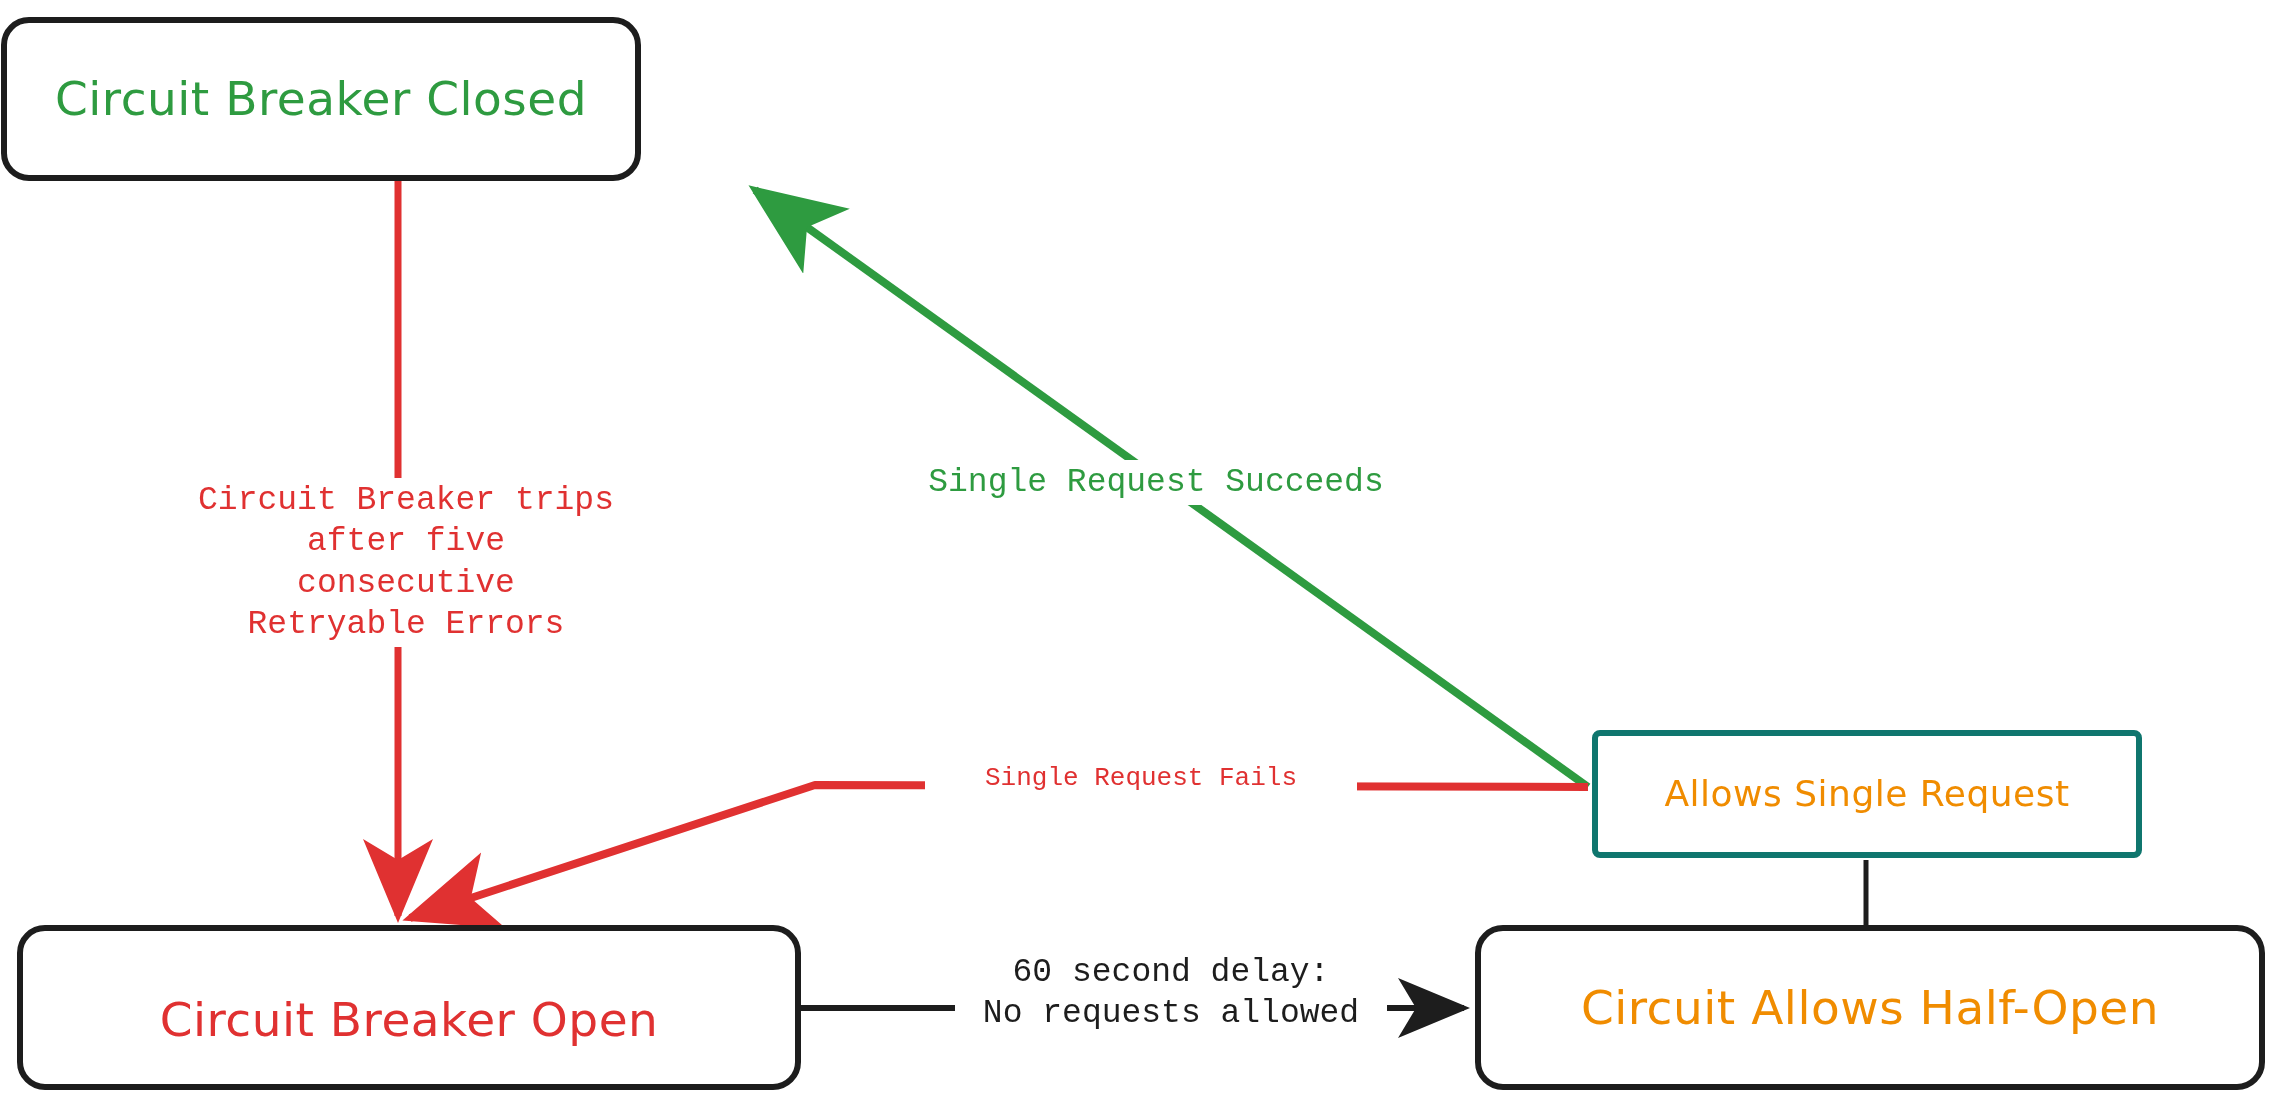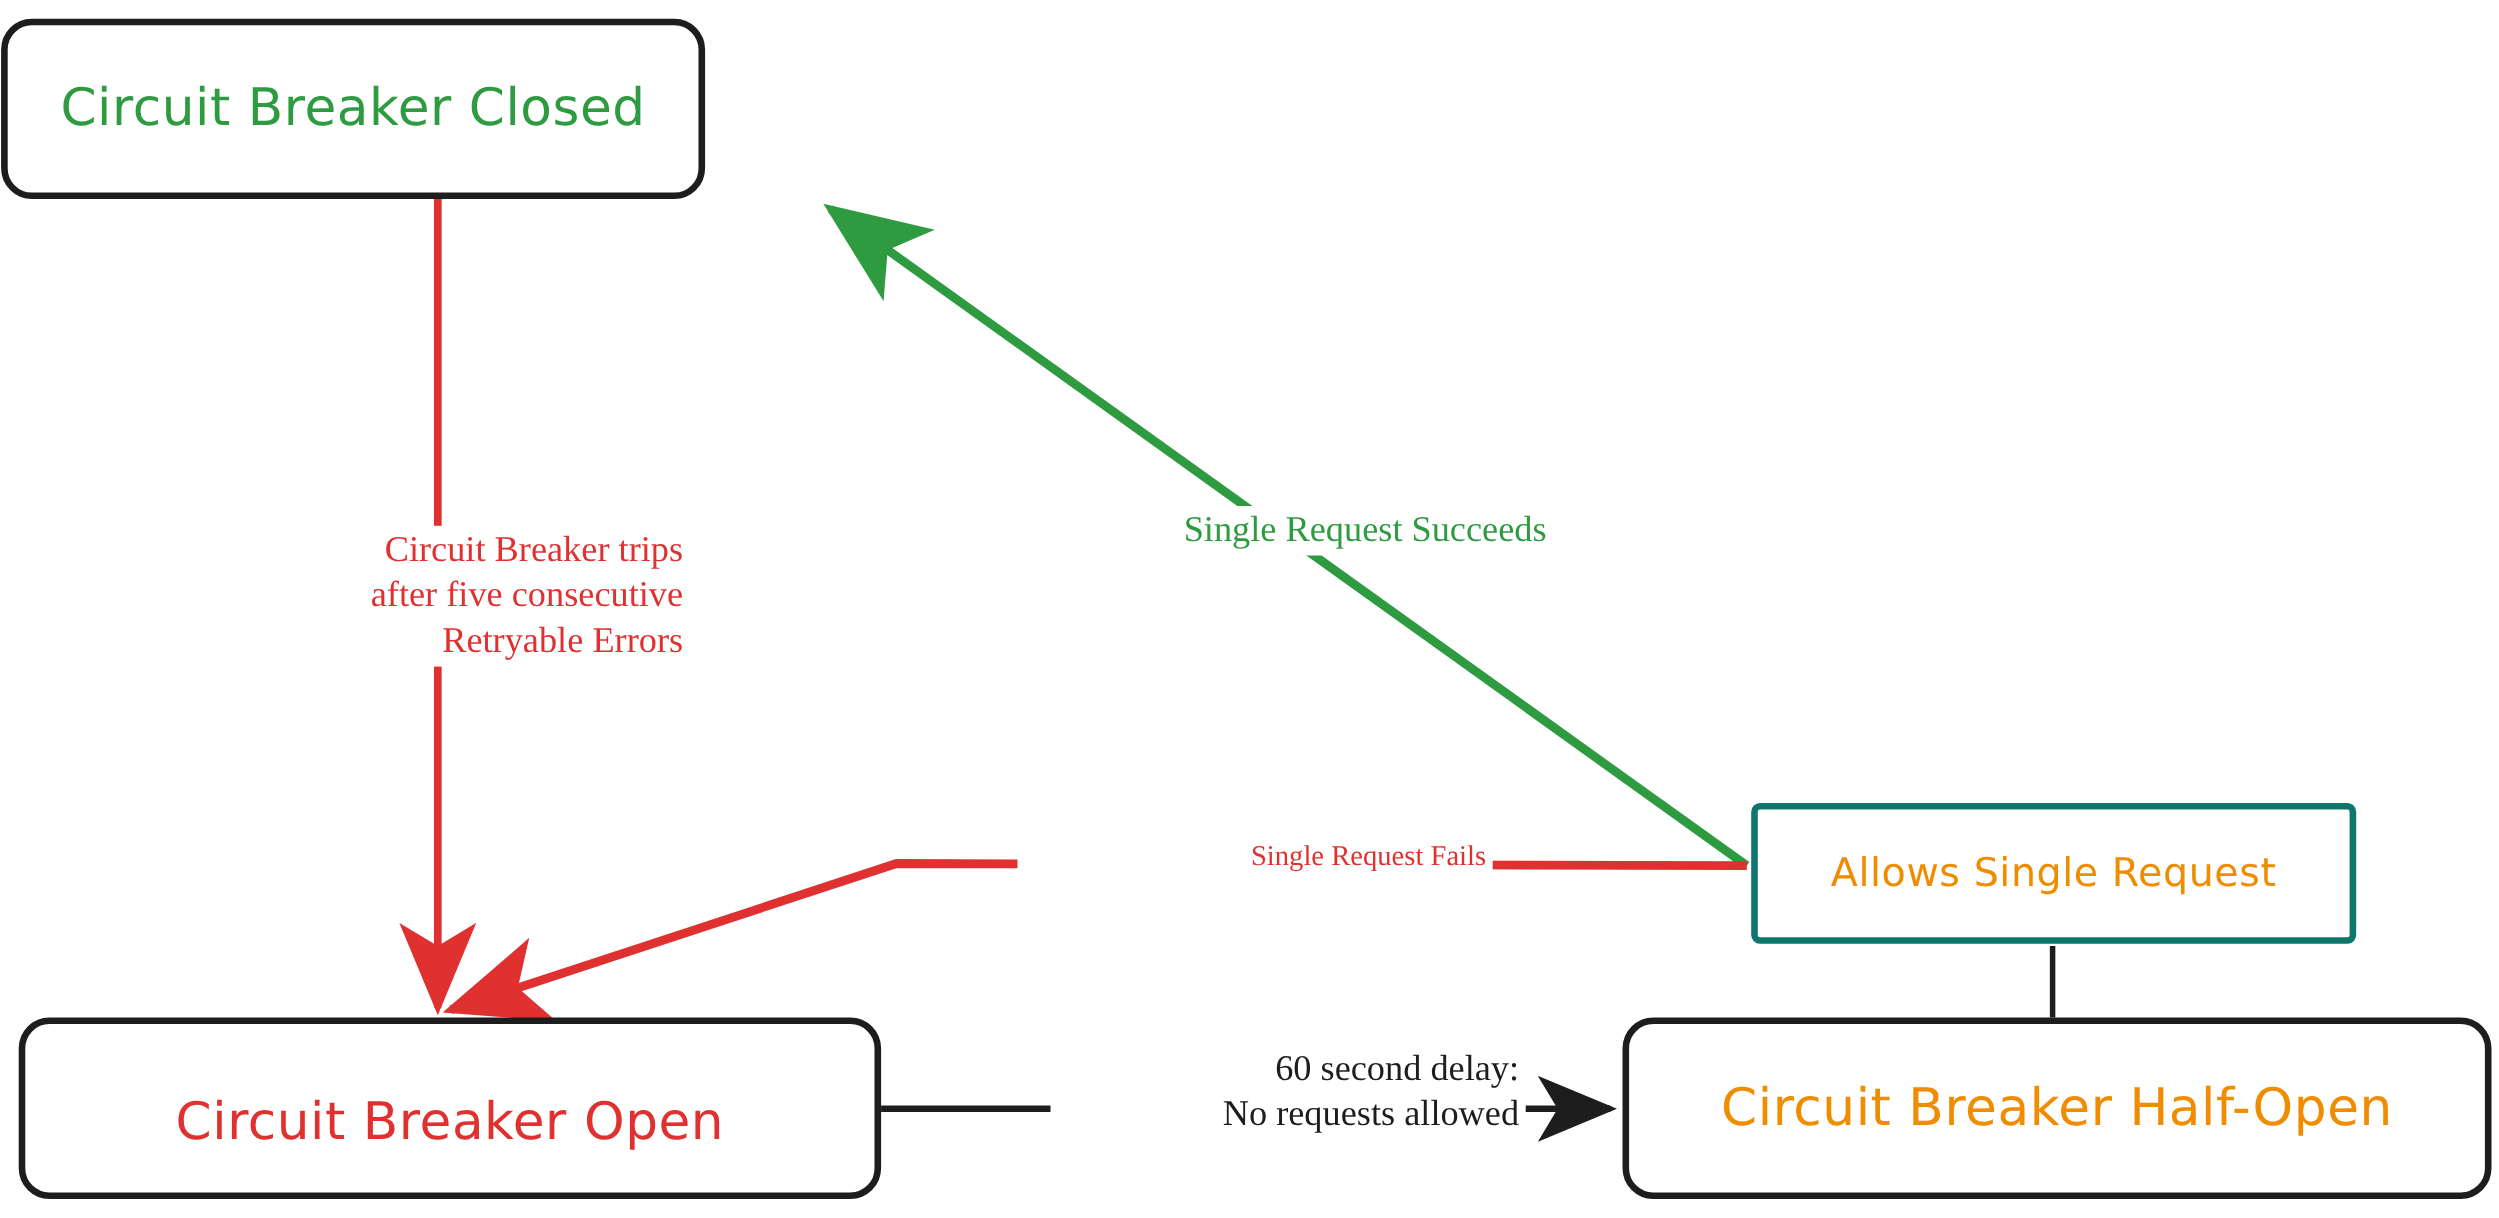--- a/index.html
+++ b/index.html
@@ -70,23 +70,23 @@
   }
   #node-allows {
     left: 1592px; top: 730px; width: 550px; height: 128px;
   }
   #node-allows .node-label {
     color: #f08c00;
     font-size: 36px;
   }
   .edge-label {
     position: absolute;
-    font-family: Liberation Serif, serif;
+    font-family: Liberation Mono, monospace;
     line-height: 1.25;
-    text-align: right;
+    text-align: center;
     white-space: pre-line;
     background: #ffffff;
     padding: 2px 6px;
   }
   #label-trips {
     left: 185px; top: 478px; width: 430px;
     color: #e03131;
     font-size: 33px;
   }
   #label-succeeds {
@@ -136,21 +136,21 @@
 
   <div class="node node-black" id="node-closed">
     <span class="node-label">Circuit Breaker Closed</span>
   </div>
 
   <div class="node node-black" id="node-open">
     <span class="node-label">Circuit Breaker Open</span>
   </div>
 
   <div class="node node-black" id="node-half-open">
-    <span class="node-label">Circuit Breaker Half-Open</span>
+    <span class="node-label">Circuit Allows Half-Open</span>
   </div>
 
   <div class="node node-orange" id="node-allows">
     <span class="node-label">Allows Single Request</span>
   </div>
 
   <div class="edge-label" id="label-trips">Circuit Breaker trips
 after five consecutive
 Retryable Errors</div>
 

